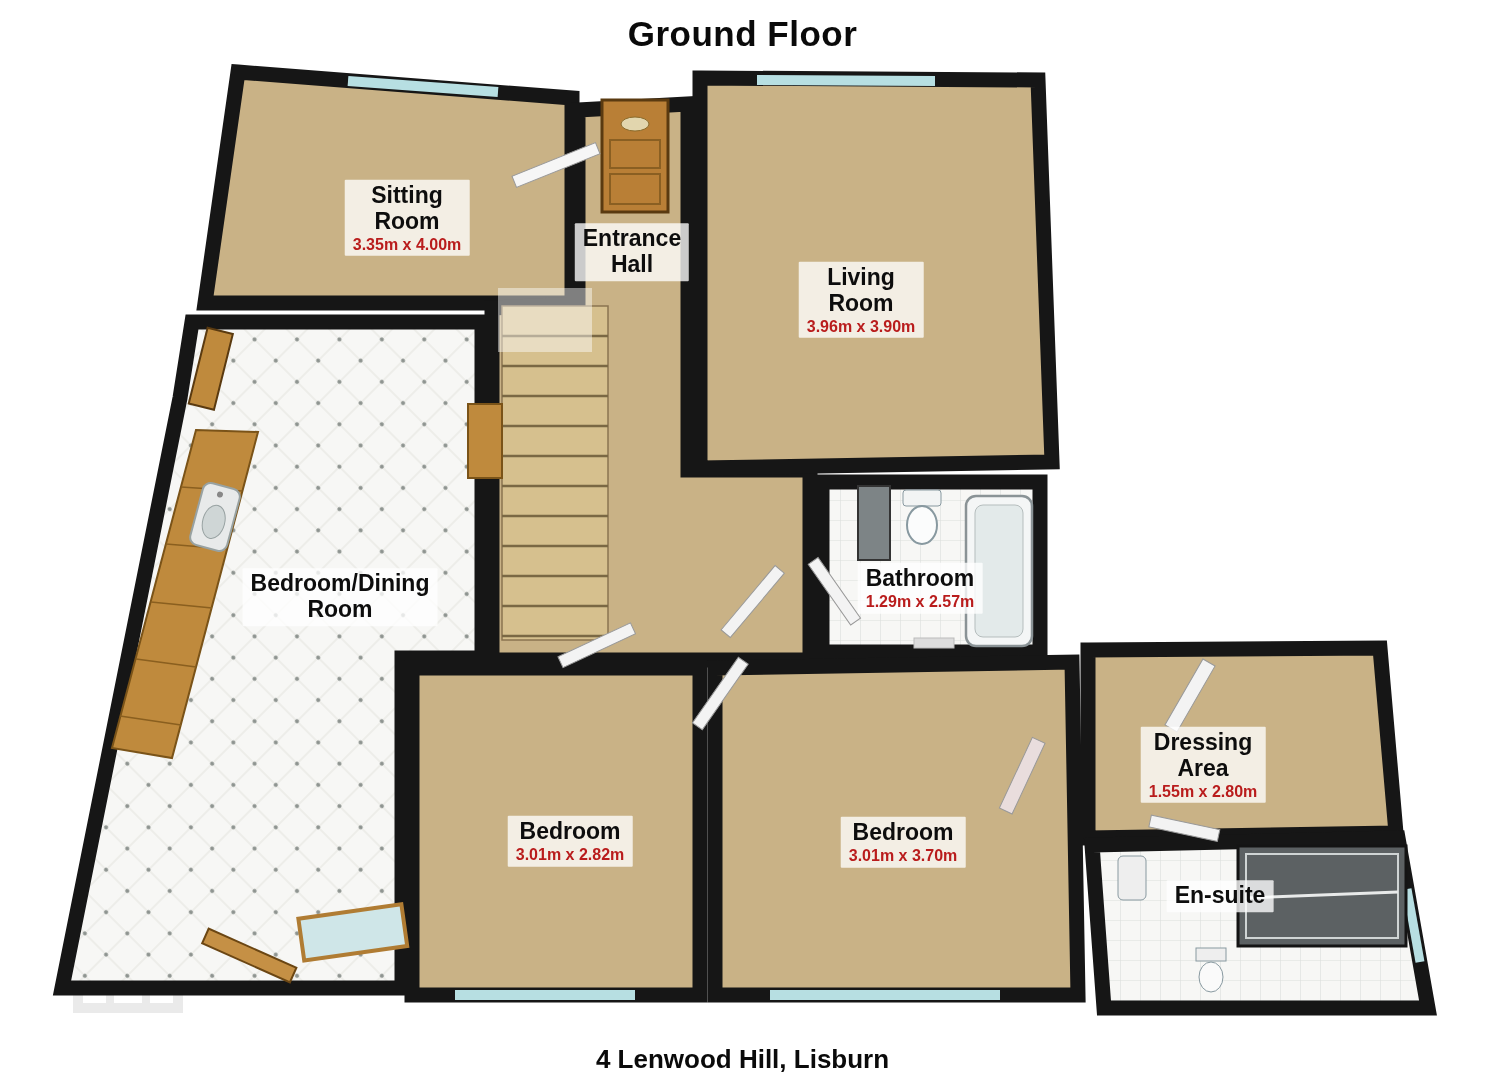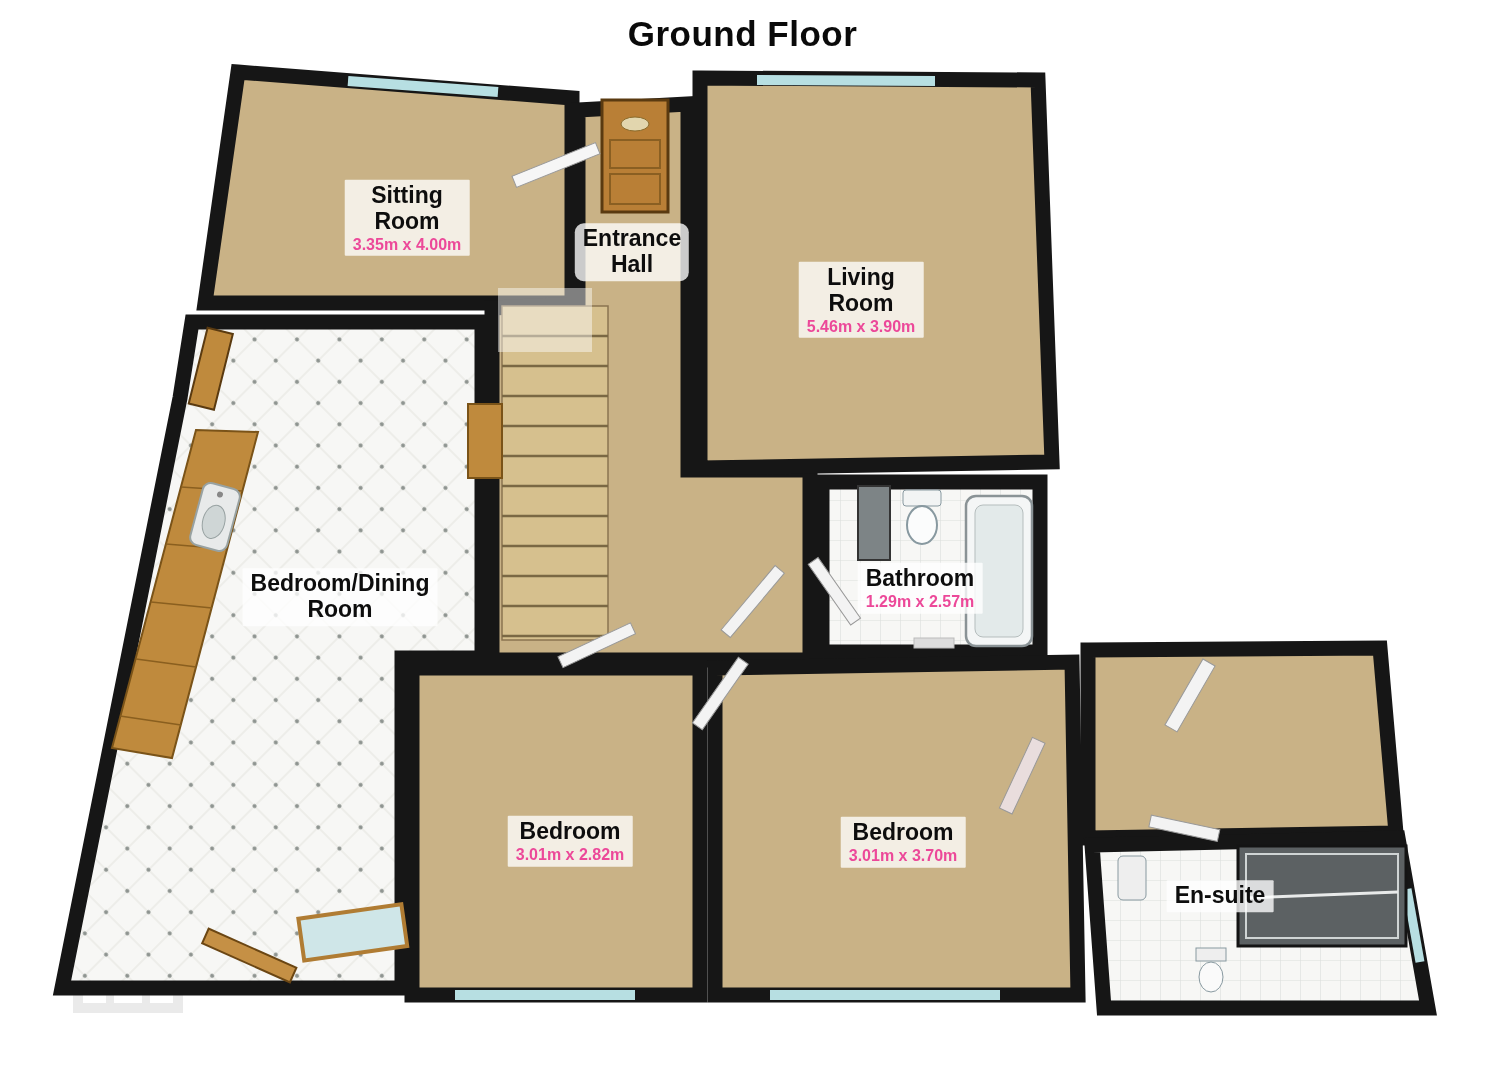--- a/index.html
+++ b/index.html
@@ -27,21 +27,21 @@
   }
   .room-label{
     position:absolute;transform:translate(-50%,-50%);
     text-align:center;background:var(--label-bg);
     padding:3px 8px;line-height:1.12;z-index:4;border-radius:1px;
   }
   .room-label .nm{
     display:block;font-weight:bold;font-size:23px;color:#0d0d0d;white-space:pre-line;
   }
   .room-label .dm{
-    display:block;font-weight:bold;font-size:16px;color:#ec4899;margin-top:1px;white-space:nowrap;
+    display:block;font-weight:bold;font-size:16px;color:#b91c1c;margin-top:1px;white-space:nowrap;
   }
 </style>
 </head>
 <body>
 
 <div class="stage">
 
   <div class="page-title">Ground Floor</div>
 
   <svg class="plan" width="1485" height="1080" viewBox="0 0 1485 1080">
@@ -158,29 +158,29 @@
       <rect x="300" y="918" width="104" height="42" fill="#cfe6e8" stroke="#b07c33" stroke-width="4" transform="rotate(-8 305 930)"></rect>
     </g>
   </svg>
 
   <div class="room-label" style="left:407px;top:218px;">
     <span class="nm">Sitting
 Room</span>
     <span class="dm">3.35m x 4.00m</span>
   </div>
 
-  <div class="room-label" style="left:632px;top:252px;border-radius:9px;">
+  <div class="room-label" style="left:632px;top:252px;">
     <span class="nm">Entrance
 Hall</span>
   </div>
 
   <div class="room-label" style="left:861px;top:300px;">
     <span class="nm">Living
 Room</span>
-    <span class="dm">5.46m x 3.90m</span>
+    <span class="dm">3.96m x 3.90m</span>
   </div>
 
   <div class="room-label" style="left:340px;top:597px;">
     <span class="nm">Bedroom/Dining
 Room</span>
   </div>
 
   <div class="room-label" style="left:920px;top:588px;">
     <span class="nm">Bathroom</span>
     <span class="dm">1.29m x 2.57m</span>
@@ -189,18 +189,24 @@
   <div class="room-label" style="left:570px;top:841px;">
     <span class="nm">Bedroom</span>
     <span class="dm">3.01m x 2.82m</span>
   </div>
 
   <div class="room-label" style="left:903px;top:842px;">
     <span class="nm">Bedroom</span>
     <span class="dm">3.01m x 3.70m</span>
   </div>
 
+  <div class="room-label" style="left:1203px;top:765px;">
+    <span class="nm">Dressing
+Area</span>
+    <span class="dm">1.55m x 2.80m</span>
+  </div>
 
   <div class="room-label" style="left:1220px;top:896px;">
     <span class="nm">En-suite</span>
   </div>
 
+  <div class="page-caption">4 Lenwood Hill, Lisburn</div>
 </div>
 
 </body></html>

